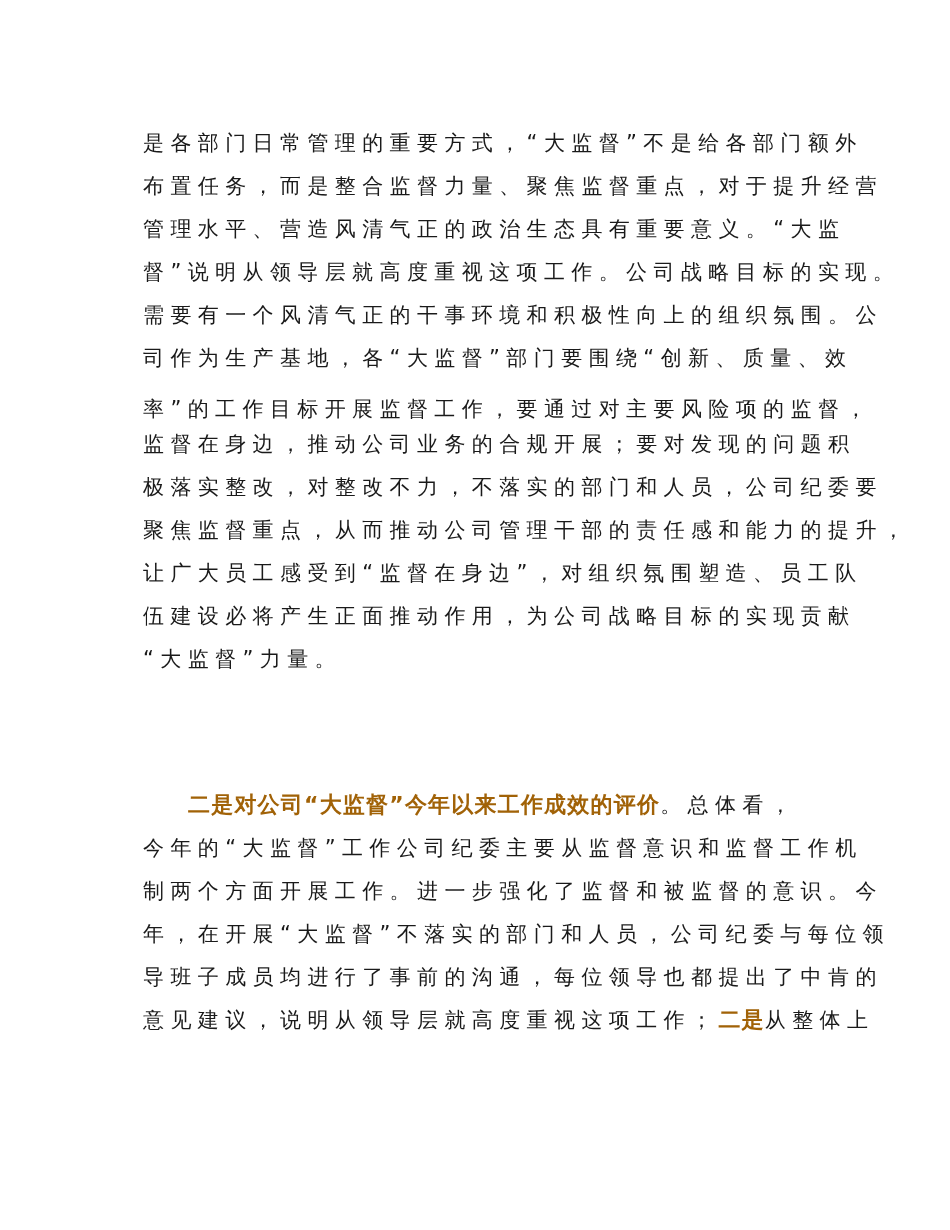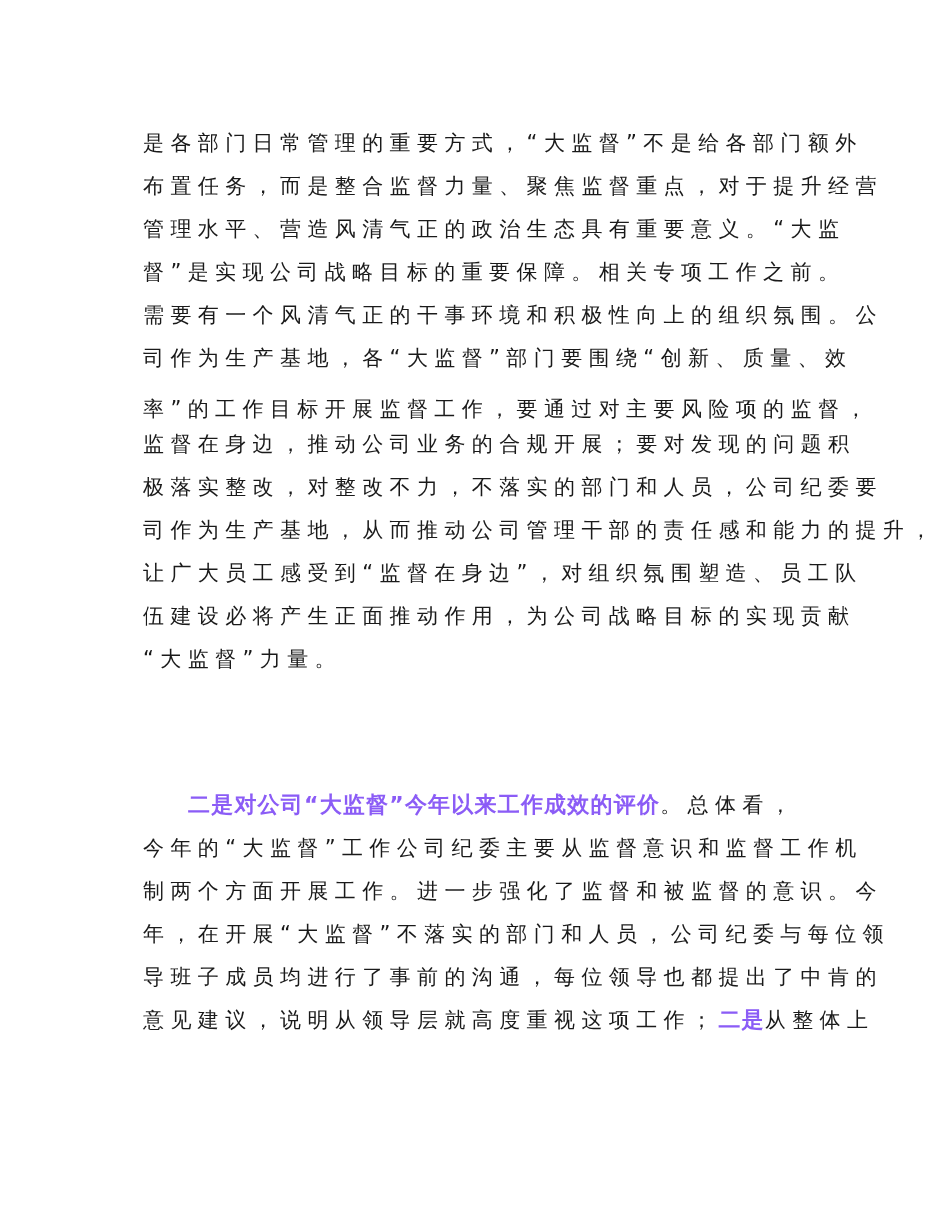--- a/index.html
+++ b/index.html
@@ -33,43 +33,43 @@
       letter-spacing: 6.4px;
       white-space: nowrap;
       color: #1a1a1a;
     }
     .line.indent {
       left: 188px;
     }
     .seg-bold {
       font-weight: bold;
       letter-spacing: 1.2px;
-      color: #8b5cf6;
+      color: #a16207;
       font-size: 22px;
     }
     .seg-regular {
       font-weight: normal;
     }
   </style>
 </head>
 <body>
 
 <div class="page">
 
   <div class="paragraph">
     <div class="line" style="top:126px"><span class="seg-regular">是各部门日常管理的重要方式，“大监督”不是给各部门额外</span></div>
     <div class="line" style="top:169px"><span class="seg-regular">布置任务，而是整合监督力量、聚焦监督重点，对于提升经营</span></div>
     <div class="line" style="top:212px"><span class="seg-regular">管理水平、营造风清气正的政治生态具有重要意义。“大监</span></div>
-    <div class="line" style="top:255px"><span class="seg-regular">督”是实现公司战略目标的重要保障。相关专项工作之前。</span></div>
+    <div class="line" style="top:255px"><span class="seg-regular">督”说明从领导层就高度重视这项工作。公司战略目标的实现。</span></div>
     <div class="line" style="top:298px"><span class="seg-regular">需要有一个风清气正的干事环境和积极性向上的组织氛围。公</span></div>
     <div class="line" style="top:341px"><span class="seg-regular">司作为生产基地，各“大监督”部门要围绕“创新、质量、效</span></div>
     <div class="line" style="top:392px"><span class="seg-regular">率”的工作目标开展监督工作，要通过对主要风险项的监督，</span></div>
     <div class="line" style="top:427px"><span class="seg-regular">监督在身边，推动公司业务的合规开展；要对发现的问题积</span></div>
     <div class="line" style="top:470px"><span class="seg-regular">极落实整改，对整改不力，不落实的部门和人员，公司纪委要</span></div>
-    <div class="line" style="top:513px"><span class="seg-regular">司作为生产基地，从而推动公司管理干部的责任感和能力的提升，</span></div>
+    <div class="line" style="top:513px"><span class="seg-regular">聚焦监督重点，从而推动公司管理干部的责任感和能力的提升，</span></div>
     <div class="line" style="top:556px"><span class="seg-regular">让广大员工感受到“监督在身边”，对组织氛围塑造、员工队</span></div>
     <div class="line" style="top:599px"><span class="seg-regular">伍建设必将产生正面推动作用，为公司战略目标的实现贡献</span></div>
     <div class="line" style="top:642px"><span class="seg-regular">“大监督”力量。</span></div>
   </div>
 
   <div class="paragraph">
     <div class="line indent" style="top:788px"><span class="seg-bold">二是对公司“大监督”今年以来工作成效的评价</span><span class="seg-regular">。总体看，</span></div>
     <div class="line" style="top:831px"><span class="seg-regular">今年的“大监督”工作公司纪委主要从监督意识和监督工作机</span></div>
     <div class="line" style="top:874px"><span class="seg-regular">制两个方面开展工作。进一步强化了监督和被监督的意识。今</span></div>
     <div class="line" style="top:917px"><span class="seg-regular">年，在开展“大监督”不落实的部门和人员，公司纪委与每位领</span></div>

